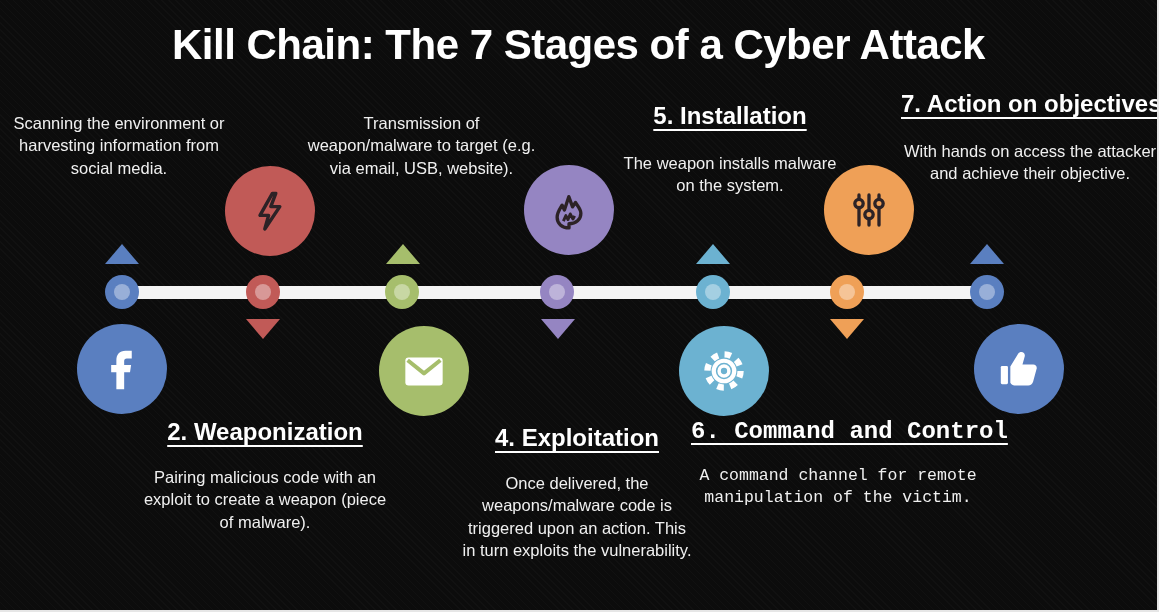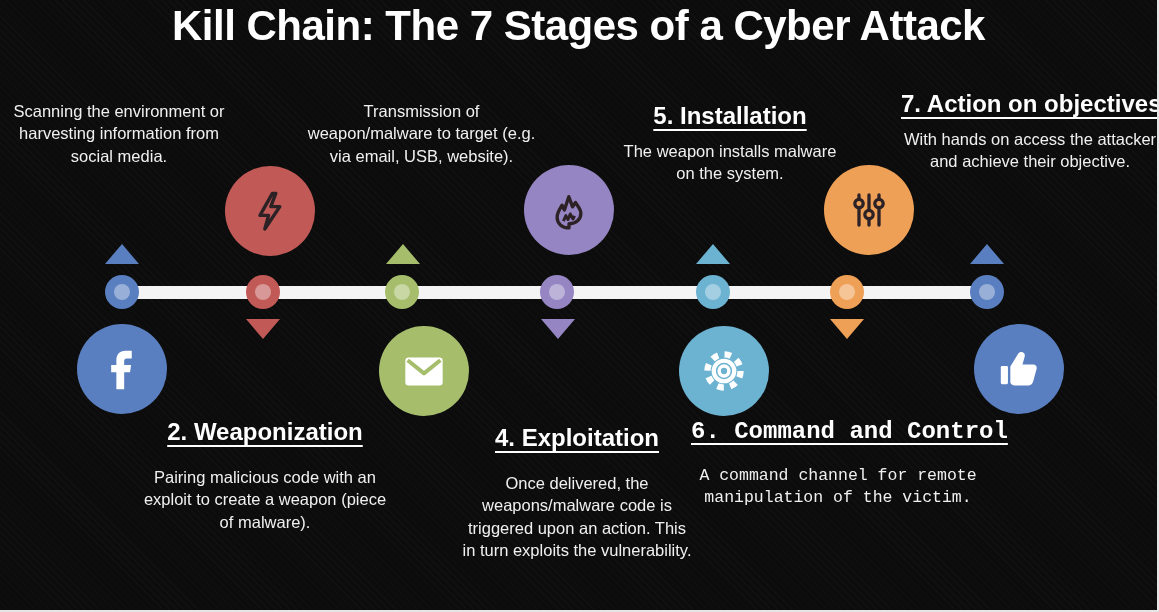--- a/index.html
+++ b/index.html
@@ -9,32 +9,32 @@
     background:#0c0c0c;
     background-image:repeating-linear-gradient(45deg, rgba(255,255,255,0.02) 0 1px, transparent 1px 5px);
     overflow:hidden;
     font-family:"Liberation Sans", sans-serif;
     color:#f2f2f2;
     border-right:2px solid #e6e6e6;
     border-bottom:2px solid #e6e6e6;
     box-sizing:border-box;
   }
   .title{
-    position:absolute;left:0;top:2px;width:100%;
+    position:absolute;left:0;top:21px;width:100%;
     text-align:center;
     font-size:42px;font-weight:bold;letter-spacing:-0.5px;
     color:#ffffff;
   }
   .stage-text{position:absolute;text-align:center;}
   .stage-heading{
     font-size:24px;font-weight:bold;color:#ffffff;
     text-decoration:underline;text-underline-offset:5px;text-decoration-thickness:2px;
     white-space:nowrap;
   }
-  .stage-desc{font-size:16.5px;line-height:1.36;margin-top:10px;color:#f0f0f0;}
+  .stage-desc{font-size:16.5px;line-height:1.36;margin-top:22px;color:#f0f0f0;}
   .stage-text.bottom .stage-desc{margin-top:20px;}
 
   .timeline{
     position:absolute;left:118px;top:286px;width:874px;height:13px;
     background:#f4f4f4;border-radius:7px;
   }
   .dot{
     position:absolute;width:34px;height:34px;border-radius:50%;
     top:275px;display:flex;align-items:center;justify-content:center;z-index:3;
   }

